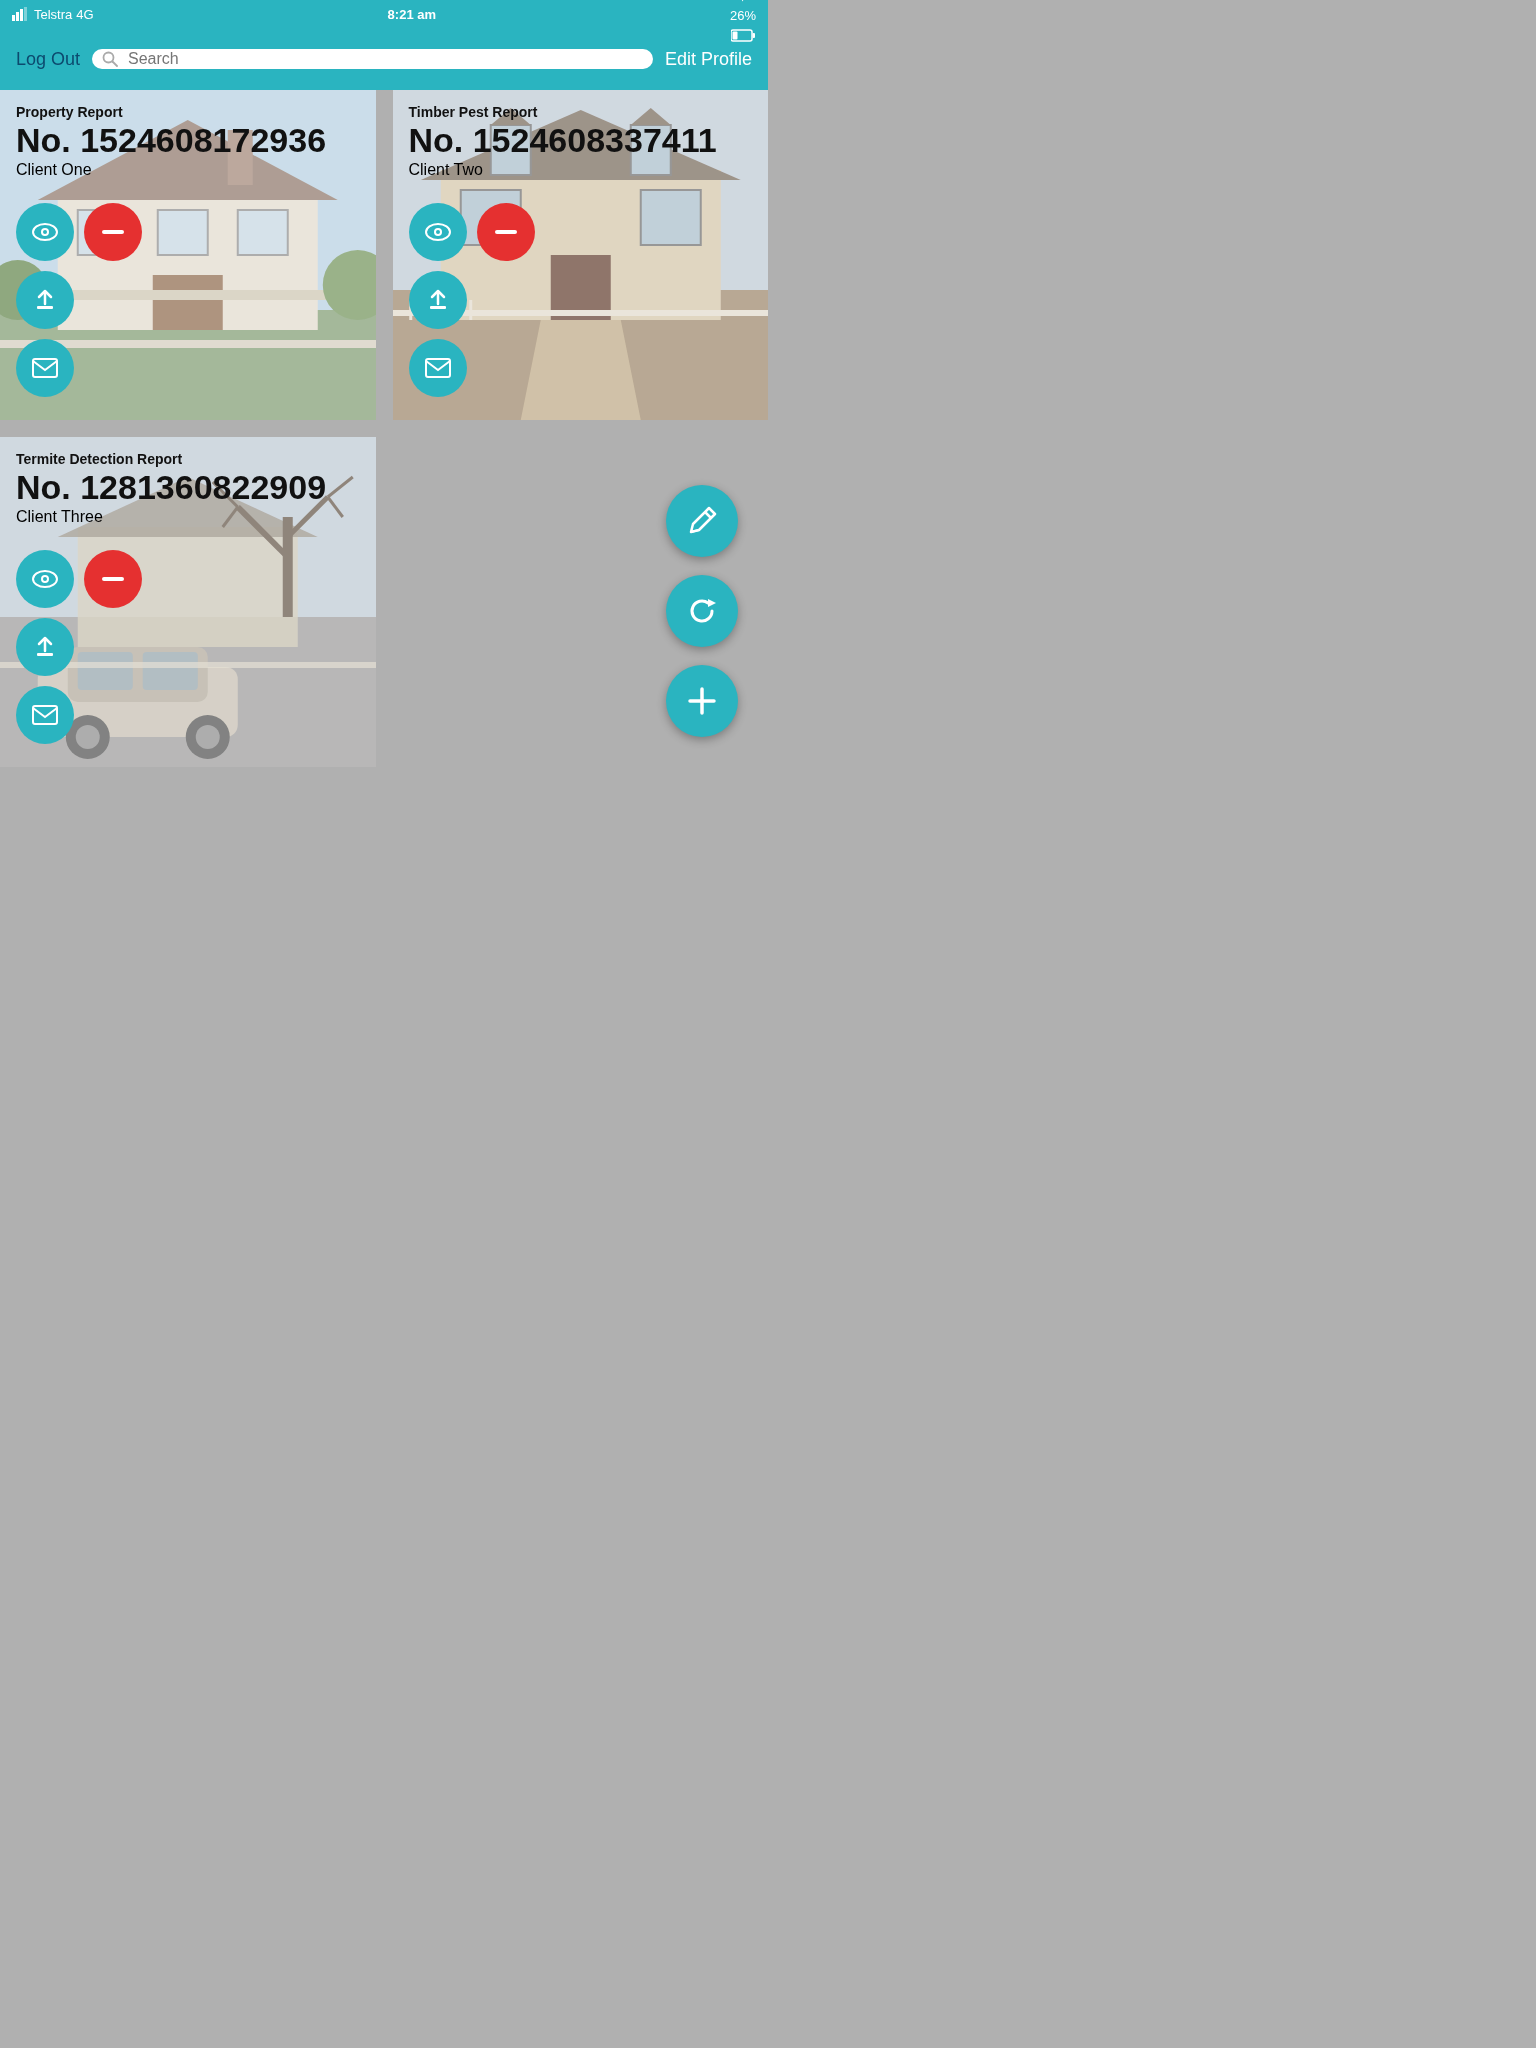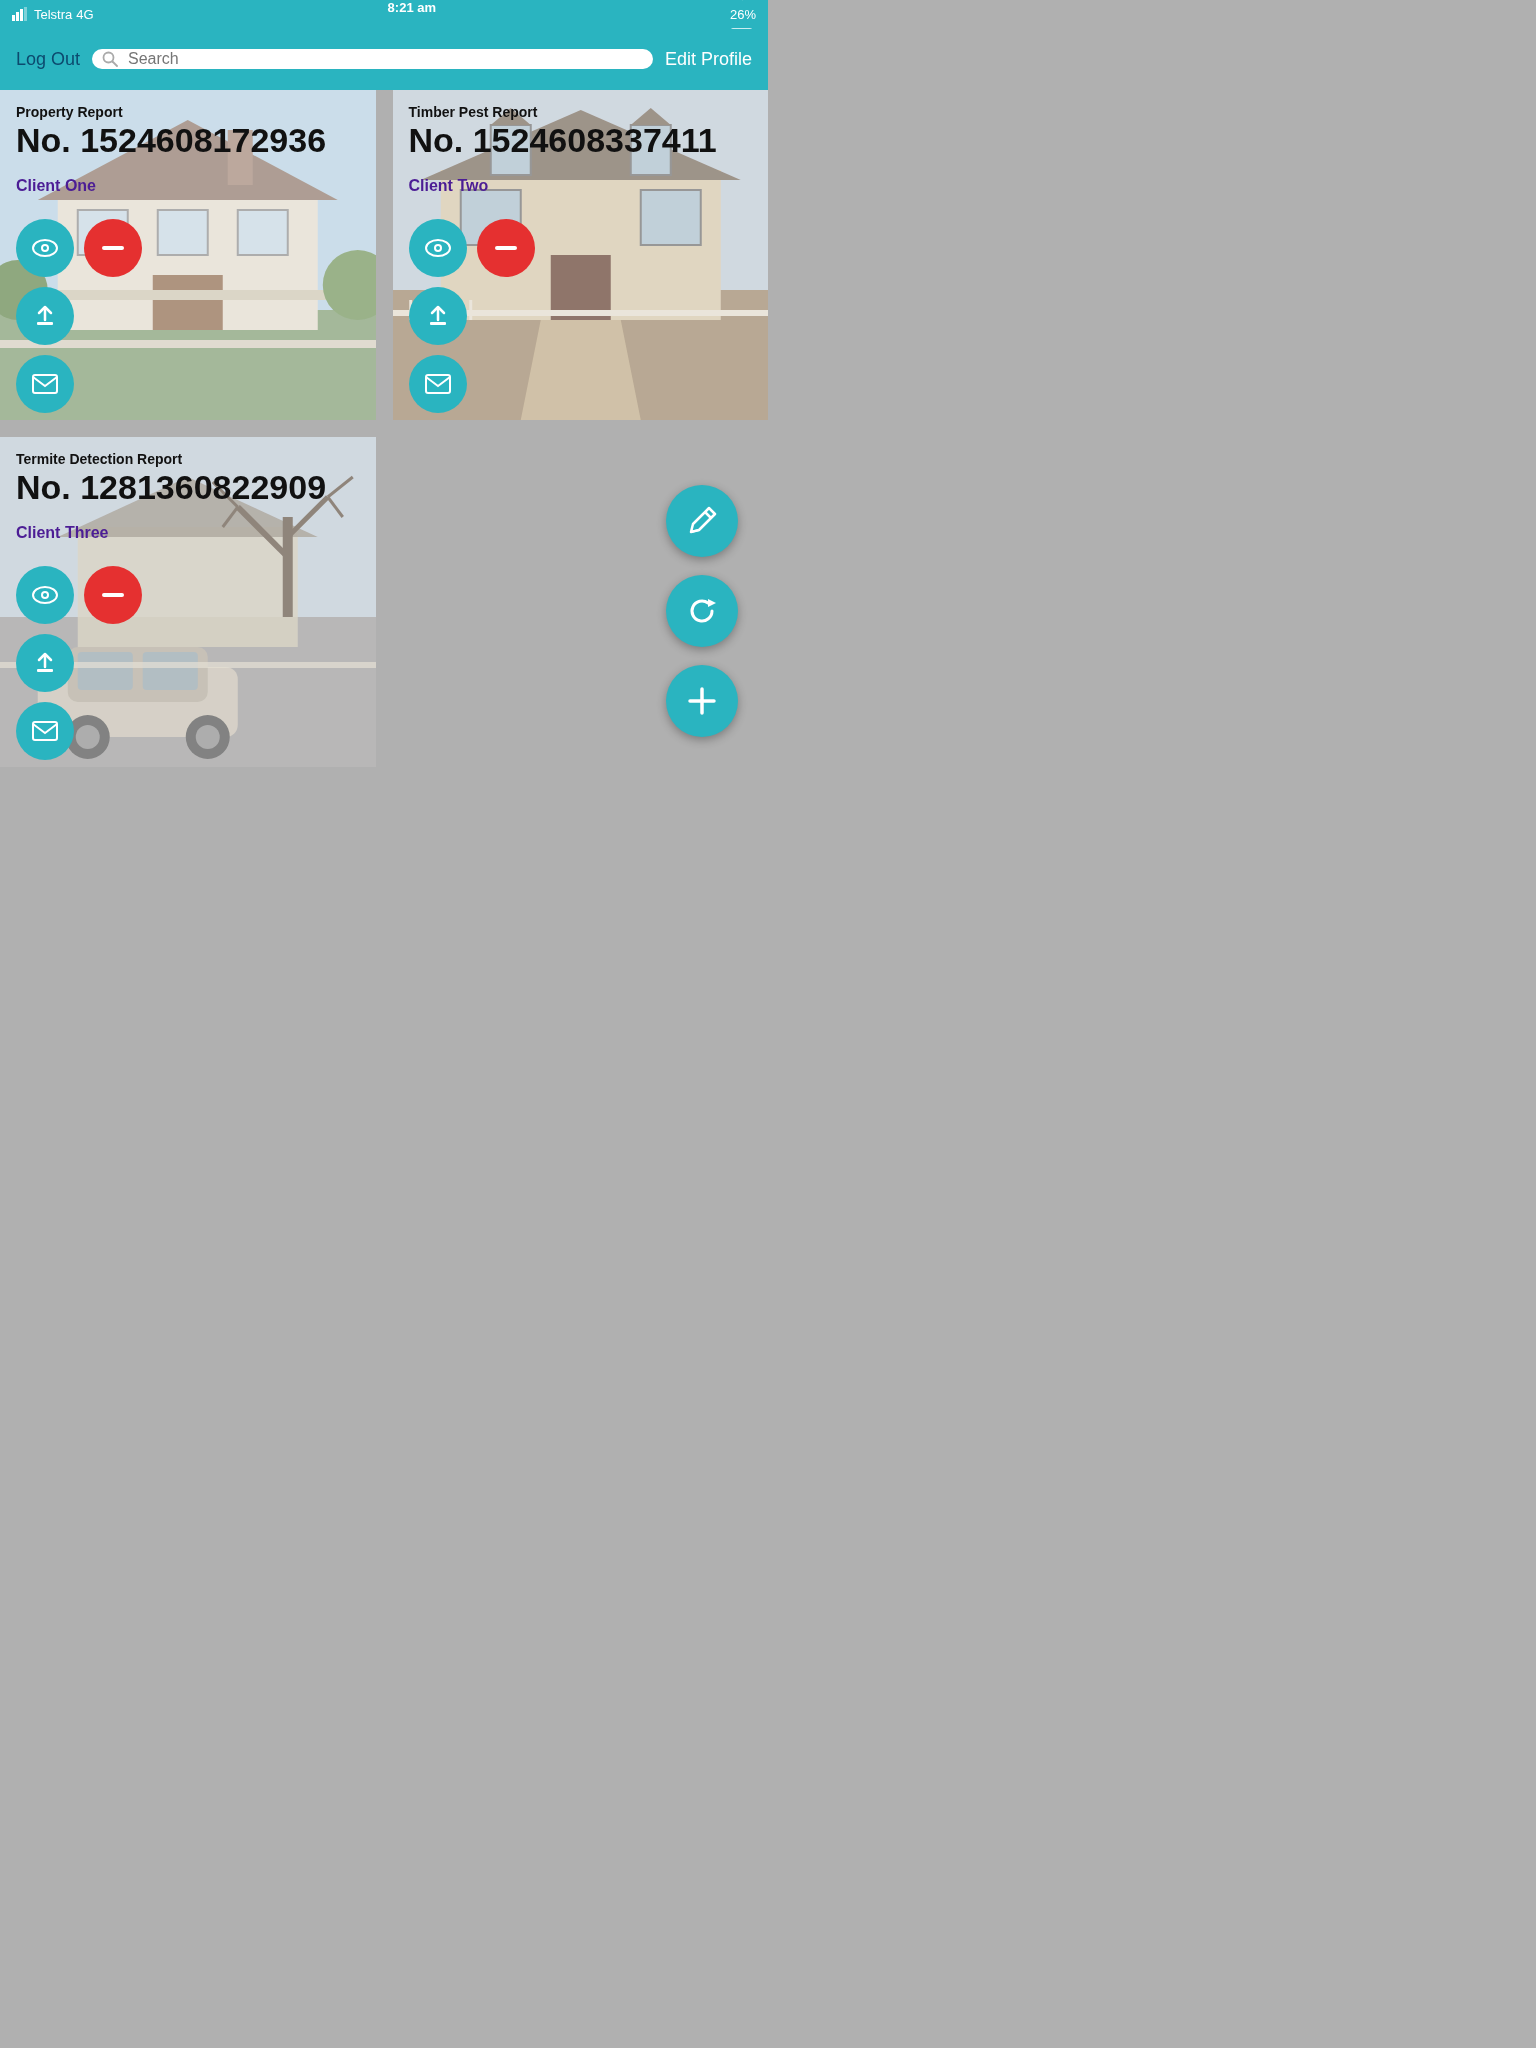--- a/index.html
+++ b/index.html
@@ -9,20 +9,21 @@
       font-family: -apple-system, BlinkMacSystemFont, 'Helvetica Neue', Arial, sans-serif;
       background: #b0b0b0;
       overflow: hidden;
     }
 
     
     .status-bar {
       background: #2ab4c0;
       height: 28px;
       display: flex;
+      align-items: center;
       justify-content: space-between;
       padding: 0 12px;
       font-size: 13px;
       color: white;
       font-weight: 500;
     }
     .status-left { display: flex; align-items: center; gap: 4px; }
     .status-center { font-weight: 700; }
     .status-right { display: flex; align-items: center; gap: 6px; flex-direction: column; }
 
@@ -128,23 +129,23 @@
       margin-bottom: 2px;
     }
     .card-number {
       font-size: 34px;
       font-weight: 800;
       color: #111;
       line-height: 1.1;
     }
     .card-client {
       font-size: 16px;
-      font-weight: 700;
-      color: #4c1d95;
-      margin-top: 18px;
+      font-weight: 400;
+      color: #000000;
+      margin-top: 2px;
     }
     .card-actions {
       position: relative;
       z-index: 2;
       padding: 10px 16px;
       display: flex;
       flex-direction: column;
       gap: 10px;
     }
     .action-row {

